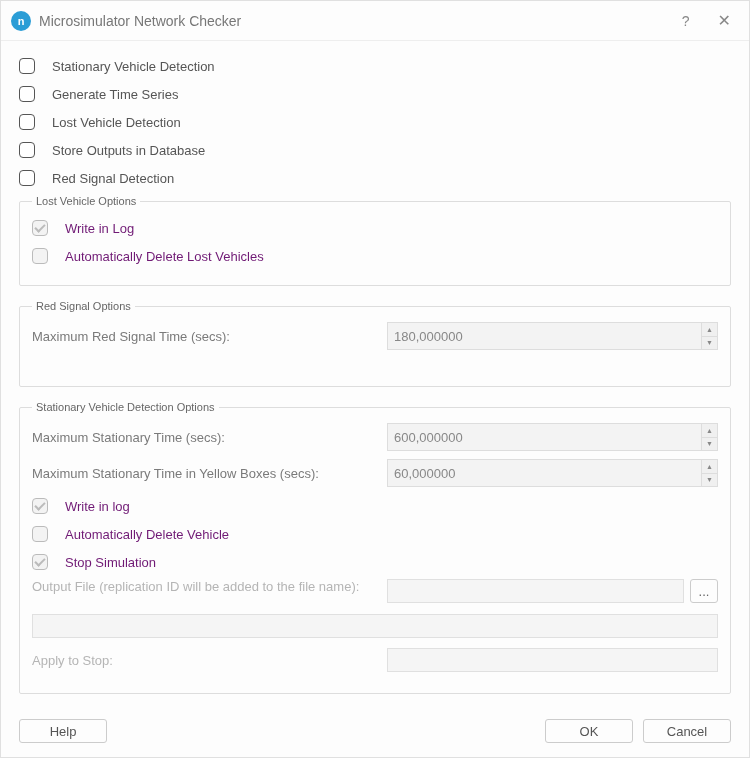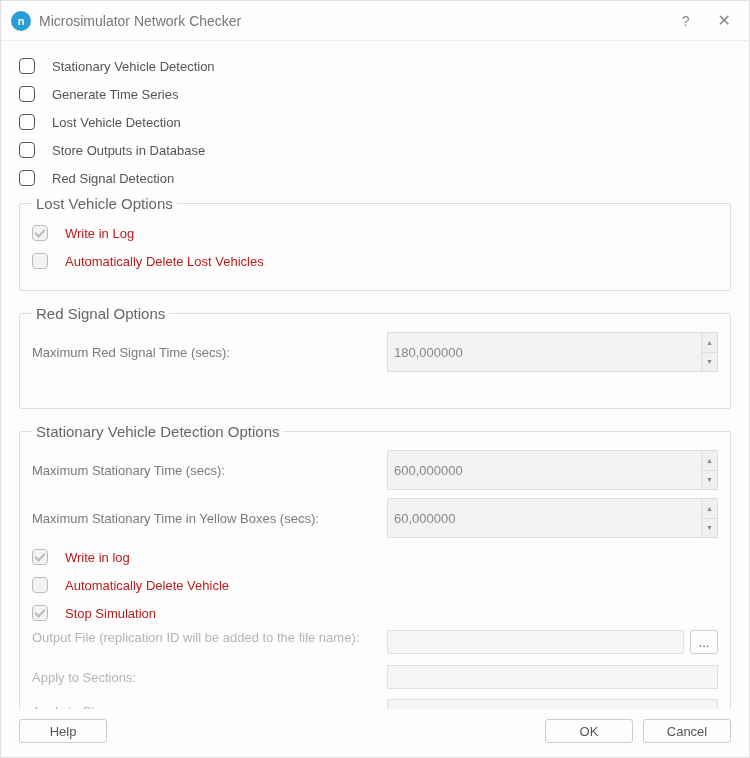--- a/index.html
+++ b/index.html
@@ -90,49 +90,49 @@
     position: absolute;
     left: 4px; top: 1px;
     width: 4px; height: 8px;
     border: solid #888;
     border-width: 0 2px 2px 0;
     transform: rotate(45deg);
   }
   .cb.disabled.checked::after {
     border-color: #bbb;
   }
-  .cb-label.disabled { color: #b91c1c; }
+  .cb-label.disabled { color: #701a75; }
   fieldset {
     border: 1px solid #ddd;
     border-radius: 2px;
     margin: 6px 0 14px 0;
     padding: 10px 12px 12px 12px;
   }
   legend {
-    font-size: 15px;
+    font-size: 11px;
     color: #666;
     padding: 0 4px;
   }
   .form-row {
     display: flex;
     align-items: center;
     margin-bottom: 8px;
     min-height: 26px;
   }
   .form-label {
     width: 355px;
     color: #7a7a7a;
     flex-shrink: 0;
   }
   .form-label.disabled { color: #b5b5b5; }
   .input-wrap {
     flex: 1;
     display: flex;
     align-items: stretch;
-    height: 40px;
+    height: 28px;
     border: 1px solid #ddd;
     background: #f3f3f3;
   }
   .input-wrap input {
     flex: 1;
     border: none;
     background: transparent;
     padding: 2px 6px;
     font-family: inherit;
     font-size: 13px;
@@ -301,21 +301,20 @@
       </div>
 
 
       <div class="form-row" style="align-items:flex-start;">
         <span class="form-label disabled" style="line-height:1.3;">Output File (replication ID will be added to the file name):</span>
         <input class="plain-input" disabled="" value="" style="">
         <div class="browse-btn">...</div>
       </div>
 
       <div class="form-row">
-        <span class="form-label disabled">Apply to Sections:</span>
         <input class="plain-input" disabled="" value="" style="">
       </div>
 
       <div class="form-row">
         <span class="form-label disabled">Apply to Stop:</span>
         <input class="plain-input" disabled="" value="" style="">
       </div>
 
     </fieldset>
   </div>

